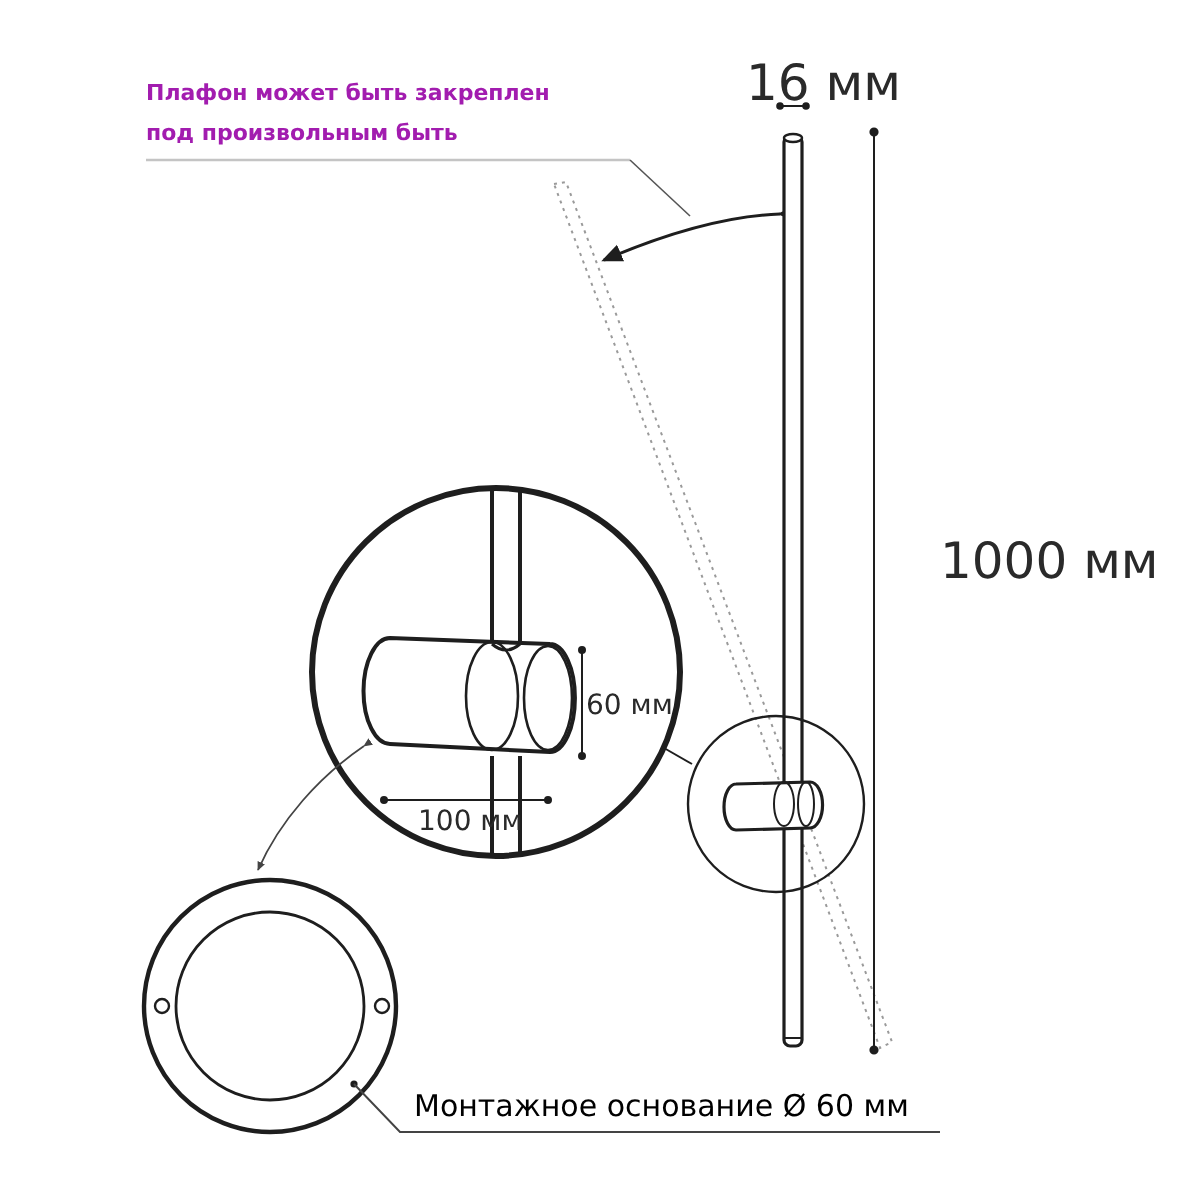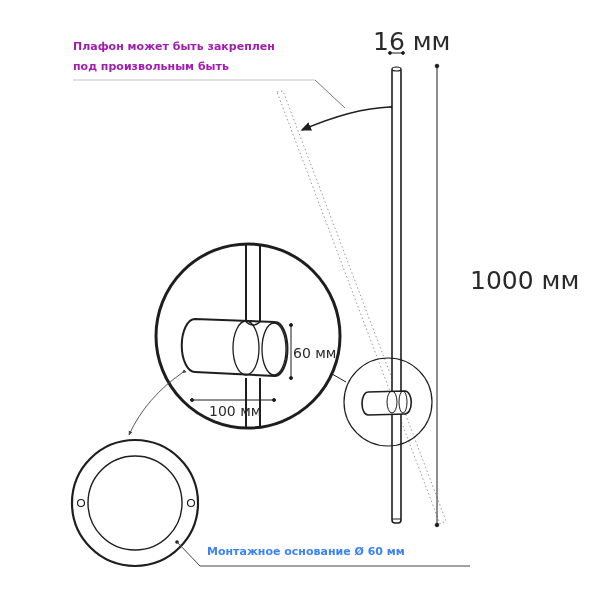--- a/index.html
+++ b/index.html
@@ -3,21 +3,21 @@
   <meta charset="utf-8">
   <style>
     html, body { margin: 0; padding: 0; background: #ffffff; }
     body { width: 600px; height: 600px; position: relative; overflow: hidden;
            font-family: "DejaVu Sans", sans-serif; color: #1e1e1e; }
     svg { position: absolute; left: 0; top: 0; }
     .lbl { position: absolute; white-space: nowrap; line-height: 1; }
     .note { font-size: 11px; font-weight: bold; color: #a21caf; line-height: 20px; }
     .dim { font-size: 25px; color: #2a2a2a; }
     .dim-sm { font-size: 14px; color: #2a2a2a; }
-    .base-lbl { font-size: 11px; font-weight: bold; color: #3b82f6; }
+    .base-lbl { font-size: 15px; font-weight: normal; color: #000000; }
   </style>
 </head>
 <body>
 
 <svg width="600" height="600" viewBox="0 0 600 600">
   <defs>
     <marker id="arr" markerWidth="8" markerHeight="8" refX="6" refY="4" orient="auto">
       <path d="M0,1 L7,4 L0,7 Z" fill="#1e1e1e"></path>
     </marker>
     <marker id="arrs" markerWidth="6" markerHeight="6" refX="4.5" refY="3" orient="auto">

